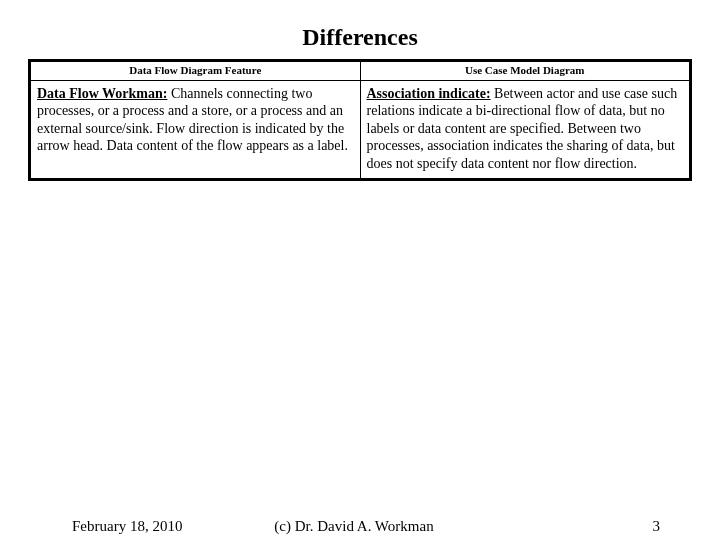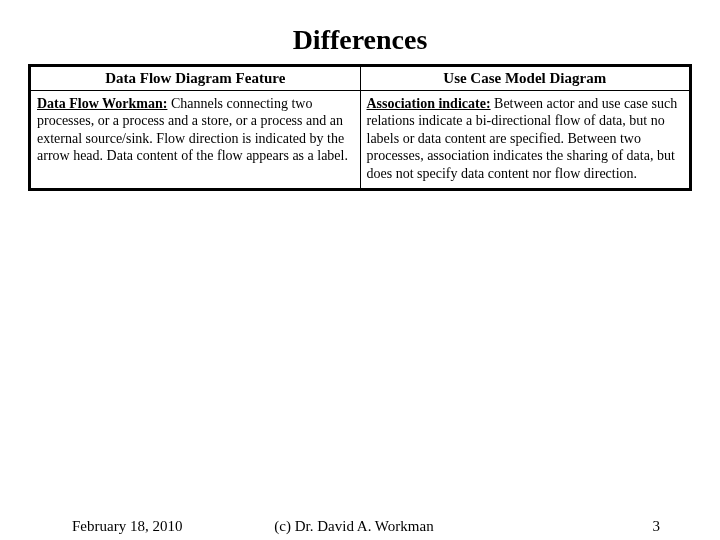--- a/index.html
+++ b/index.html
@@ -12,21 +12,21 @@
     color: #000;
   }
   .slide {
     position: relative;
     width: 720px;
     height: 540px;
     box-sizing: border-box;
   }
   .title {
     text-align: center;
-    font-size: 28px;
+    font-size: 24px;
     font-weight: bold;
     padding-top: 24px;
     padding-bottom: 8px;
   }
   .table-wrap {
     margin: 0 28px;
   }
   table.diff {
     width: 100%;
     border-collapse: collapse;
@@ -36,21 +36,21 @@
   }
   table.diff th, table.diff td {
     border: 1.5px solid #000;
     padding: 4px 6px 6px 6px;
     vertical-align: top;
     text-align: left;
   }
   table.diff th {
     font-weight: bold;
     text-align: center;
-    font-size: 15px;
+    font-size: 11px;
     padding-top: 2px;
     padding-bottom: 2px;
   }
   table.diff td {
     width: 50%;
   }
   .term {
     text-decoration: underline;
     font-weight: bold;
   }

